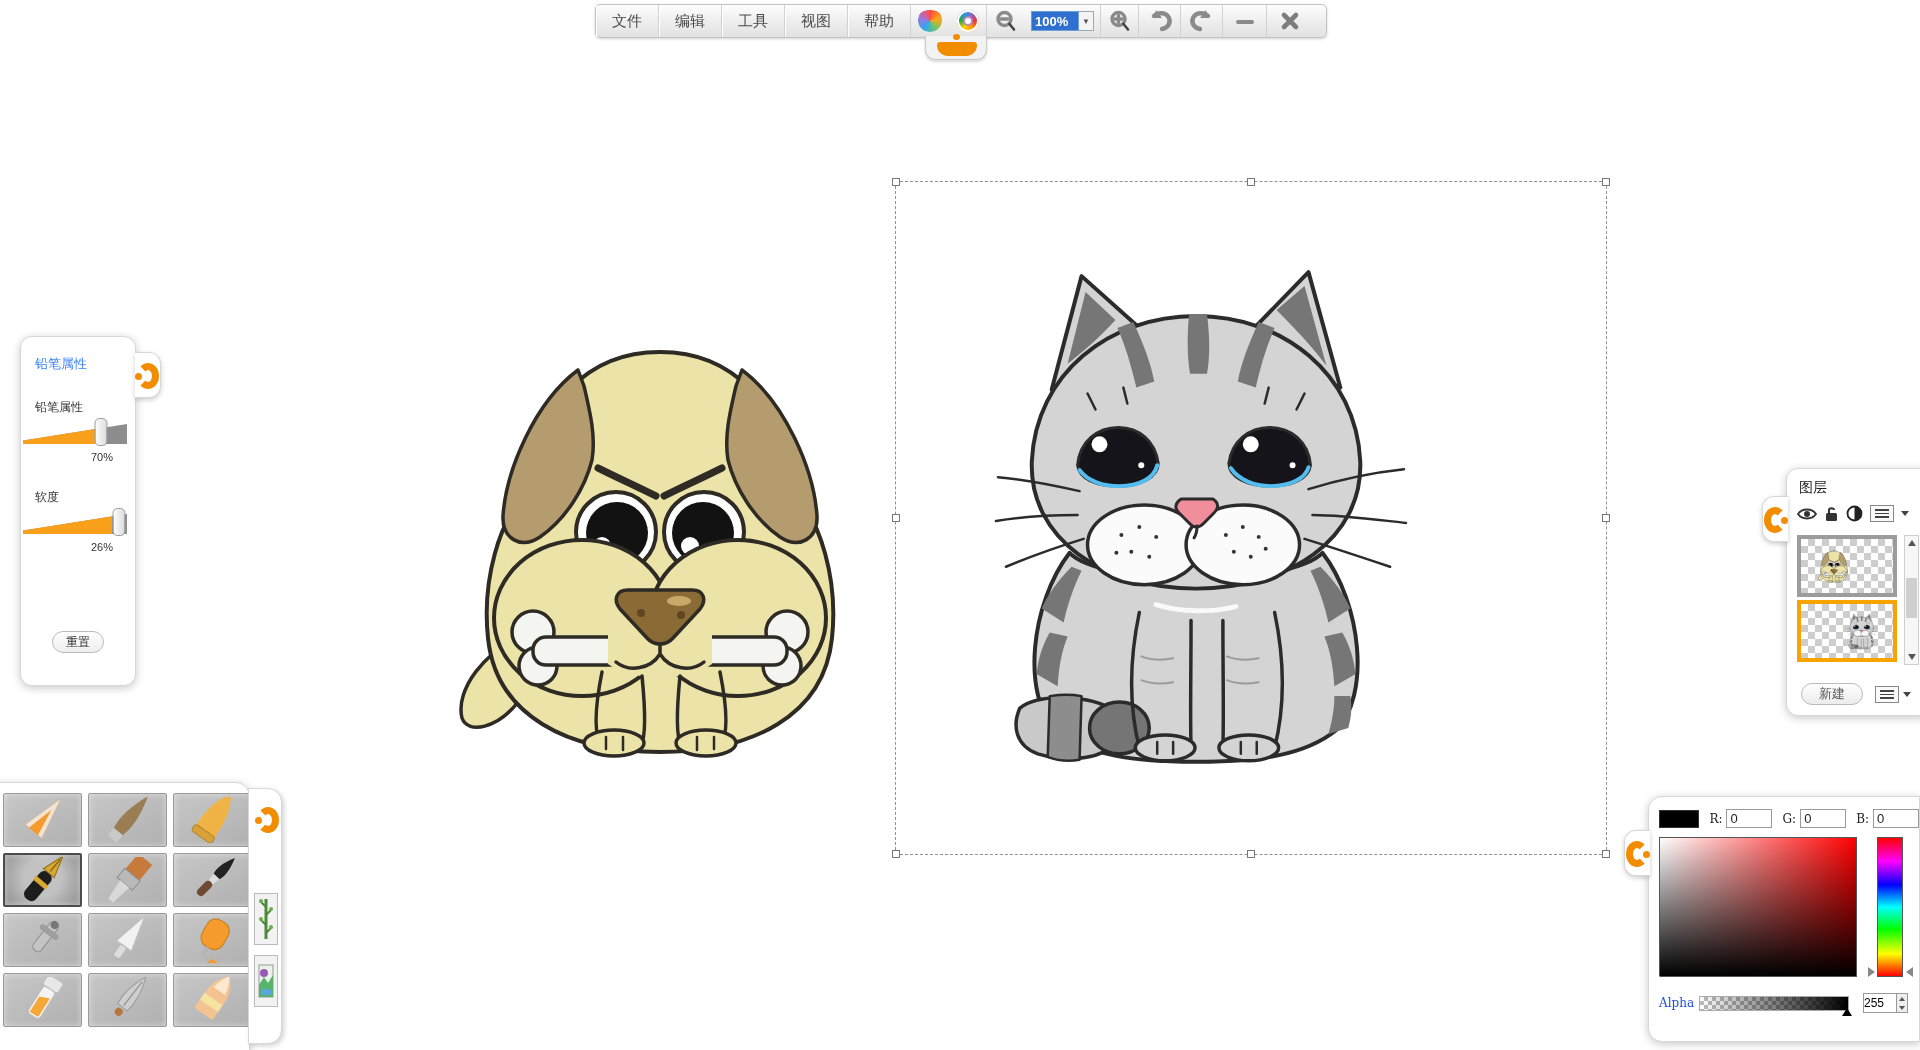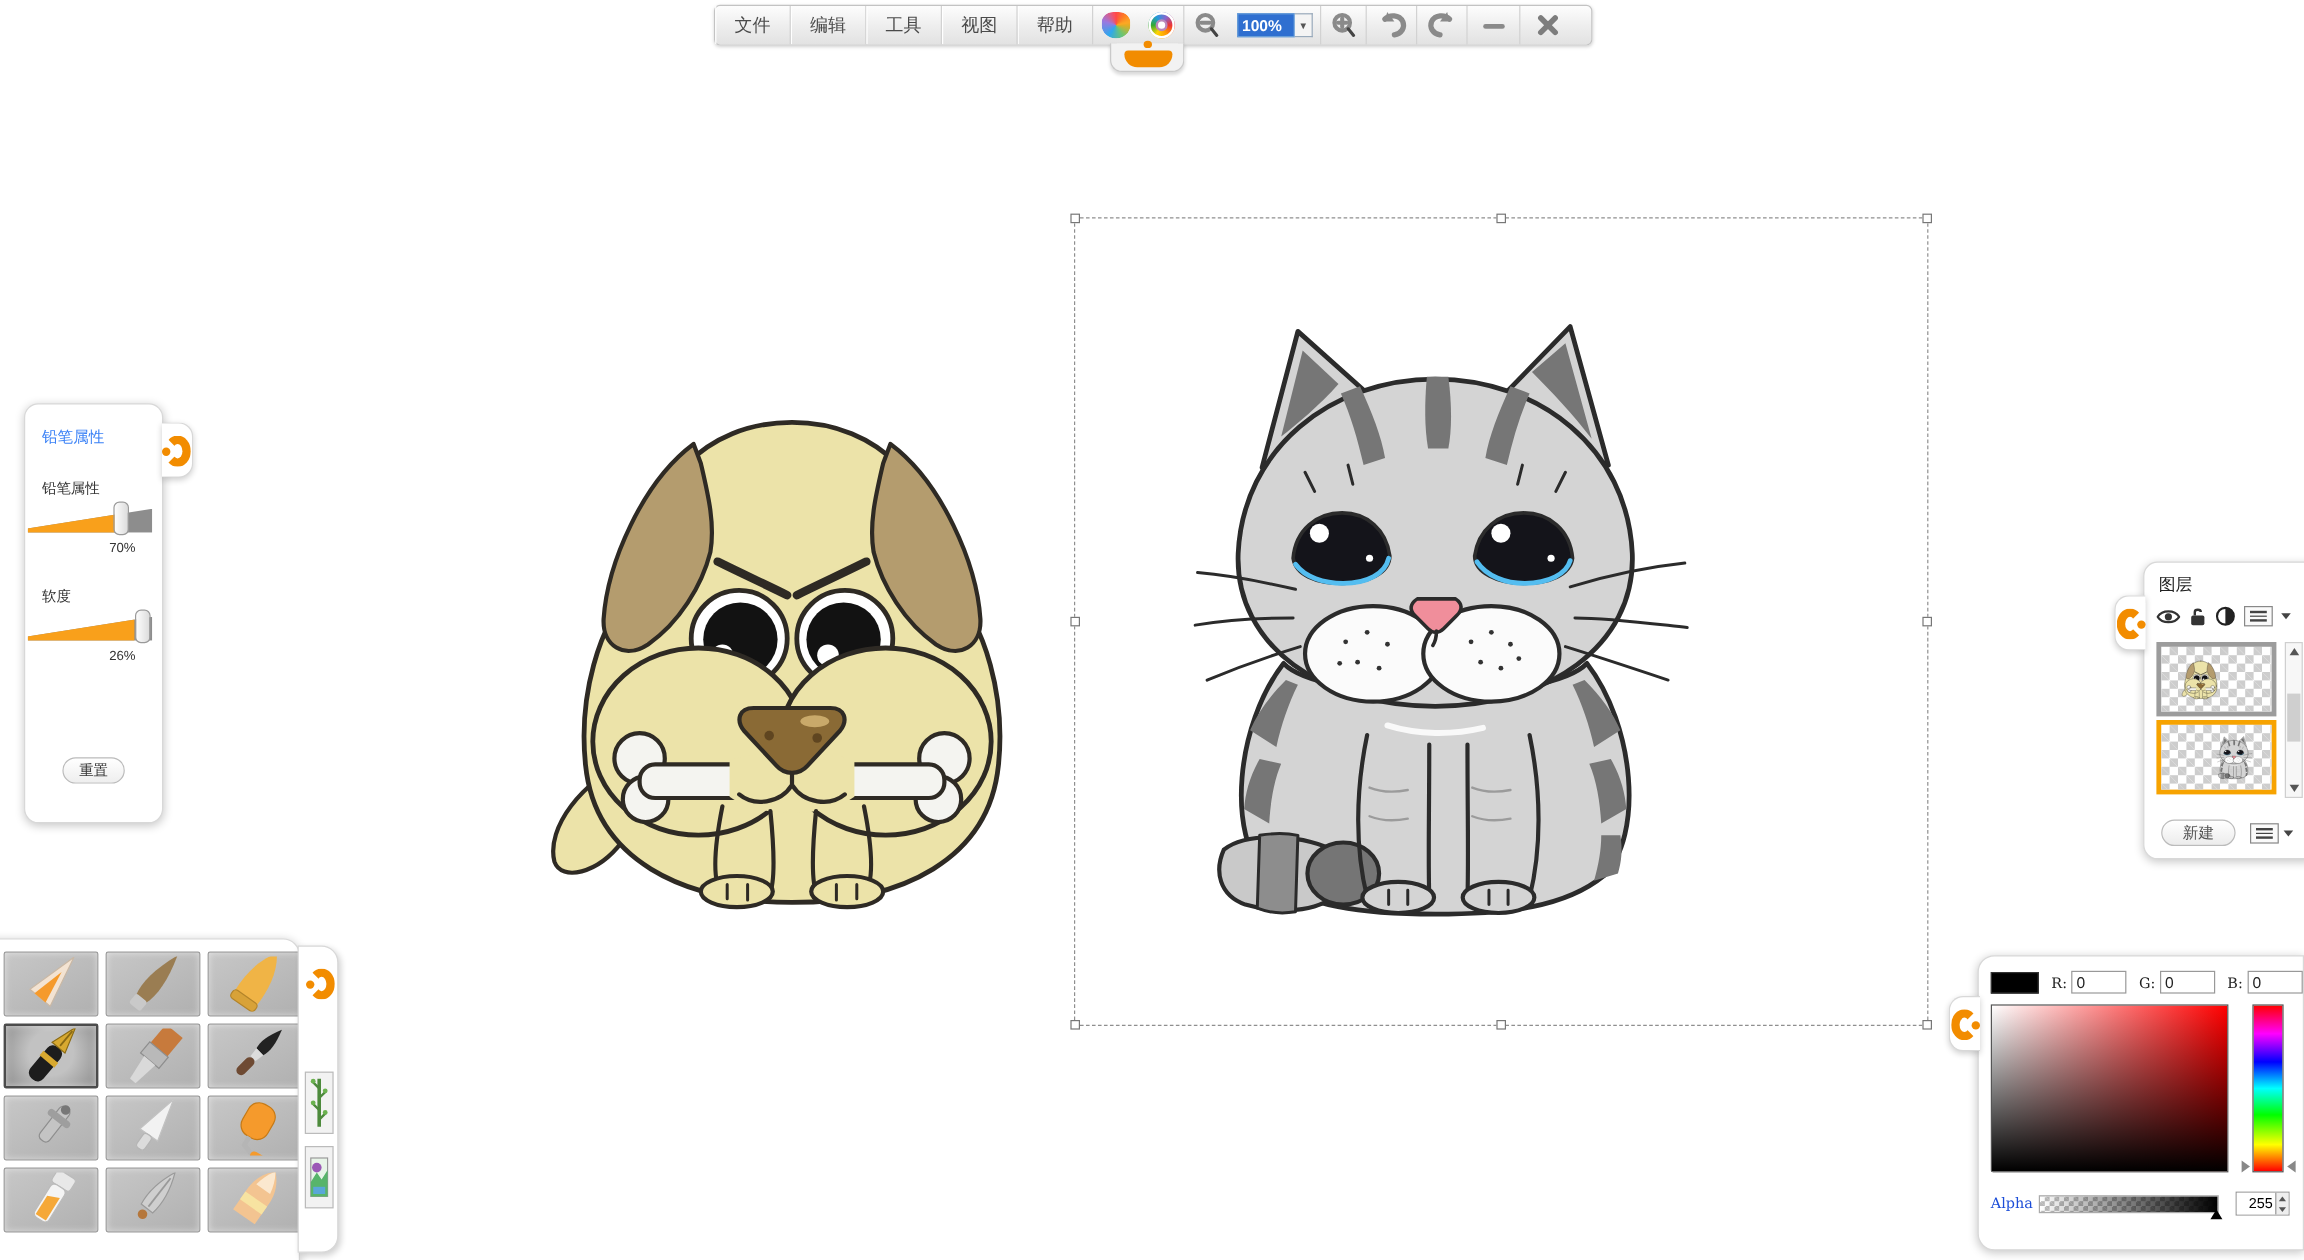--- a/index.html
+++ b/index.html
@@ -142,21 +142,21 @@
   .alpha-row { position:absolute; left:10px; top:196px; width:252px; display:flex; align-items:center; }
   .alpha-lab { font-size:12px; font-family:"DejaVu Serif",serif; color:#1d4ed8; width:40px; }
   .alpha-bar { position:relative; width:150px; height:15px; border:1px solid #aaa;
     background-image:linear-gradient(to right, rgba(0,0,0,0), #000),
       linear-gradient(45deg,#bbb 25%,transparent 25%,transparent 75%,#bbb 75%),
       linear-gradient(45deg,#bbb 25%,transparent 25%,transparent 75%,#bbb 75%);
     background-size:100% 100%, 8px 8px, 8px 8px; background-position:0 0,0 0,4px 4px; }
   .alpha-mark { position:absolute; right:-4px; bottom:-6px; width:0; height:0;
     border-left:5px solid transparent; border-right:5px solid transparent; border-bottom:8px solid #000; }
   .alpha-spin { margin-left:14px; display:flex; align-items:center; border:1px solid #999; height:20px; }
-  .alpha-spin input { width:32px; height:18px; border:none; font-size:12px; text-align:right; padding-right:2px; }
+  .alpha-spin input { width:32px; height:18px; border:none; font-size:12px; padding-right:2px; }
   .spin-btns { display:flex; flex-direction:column; border-left:1px solid #999; height:18px; justify-content:space-around; padding:0 2px; background:#eee; }
   .spin-btns .tri-up { border-left-width:3px;border-right-width:3px;border-bottom-width:4px; }
   .spin-btns .tri-dn { border-left-width:3px;border-right-width:3px;border-top-width:4px; }
 </style>
 </head>
 <body>
 
 <svg width="0" height="0" style="position:absolute">
   <defs>
     <g id="dog-art" stroke="#2e2a24" stroke-width="3.5" stroke-linejoin="round" stroke-linecap="round">

